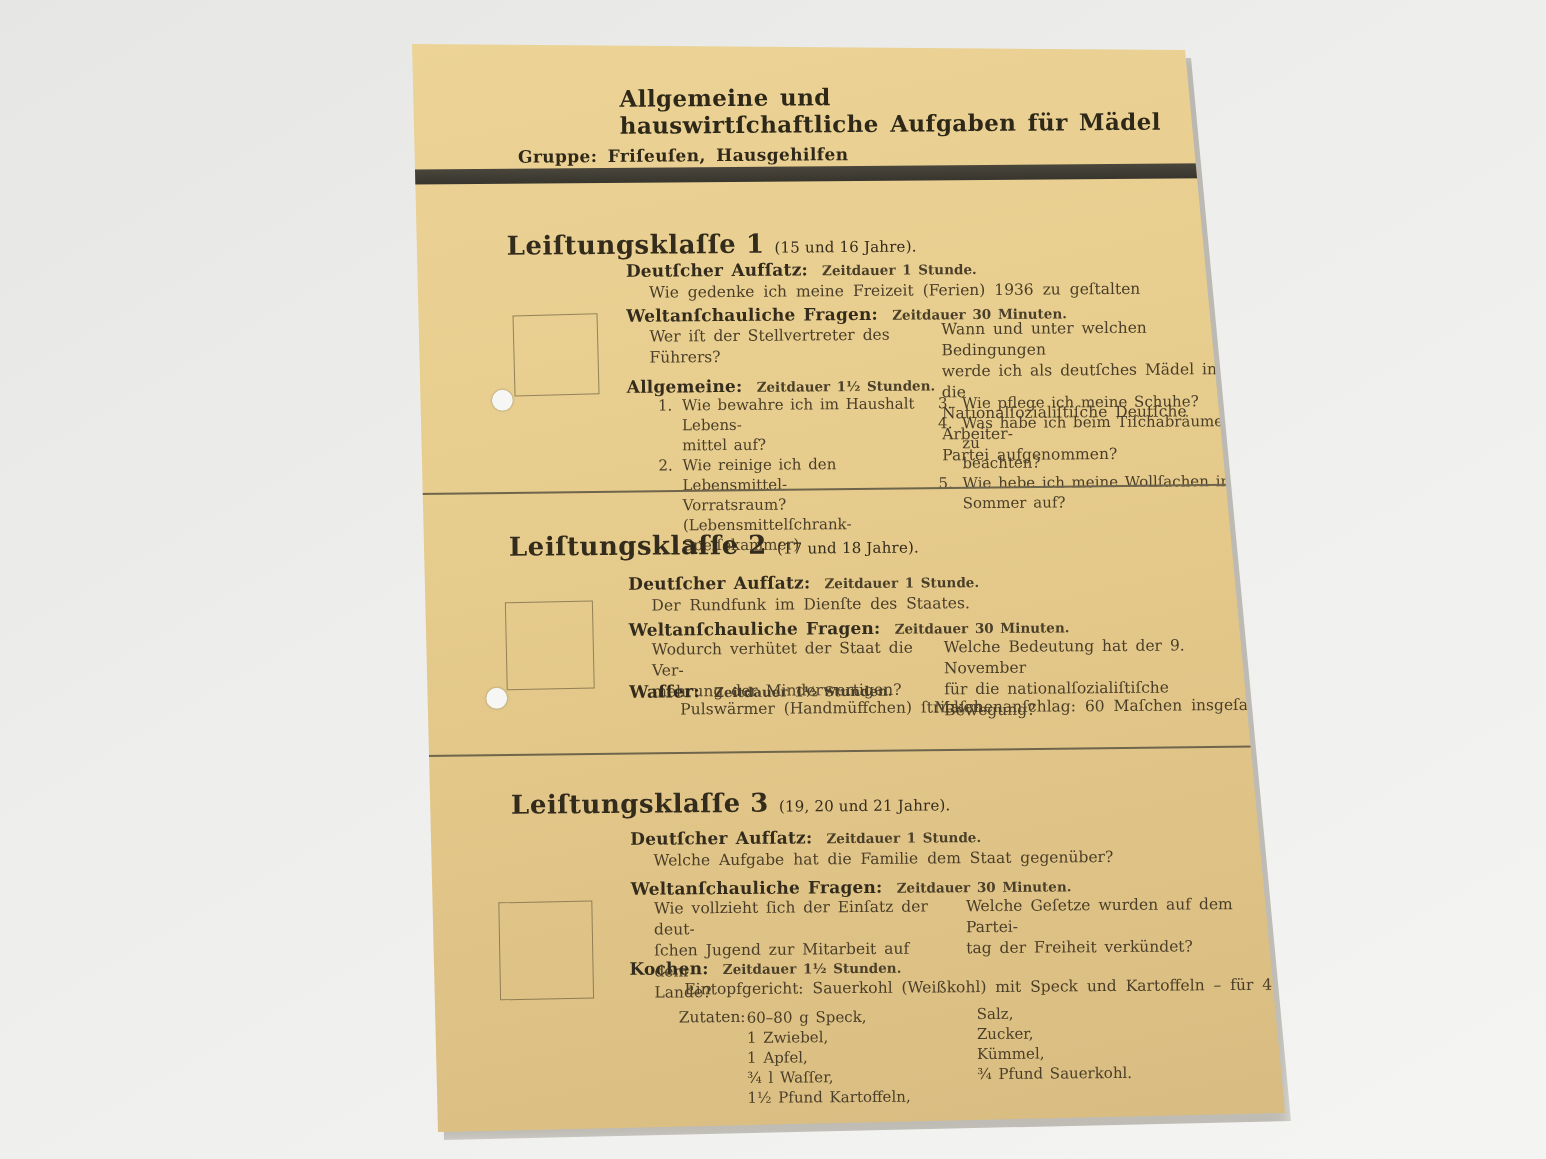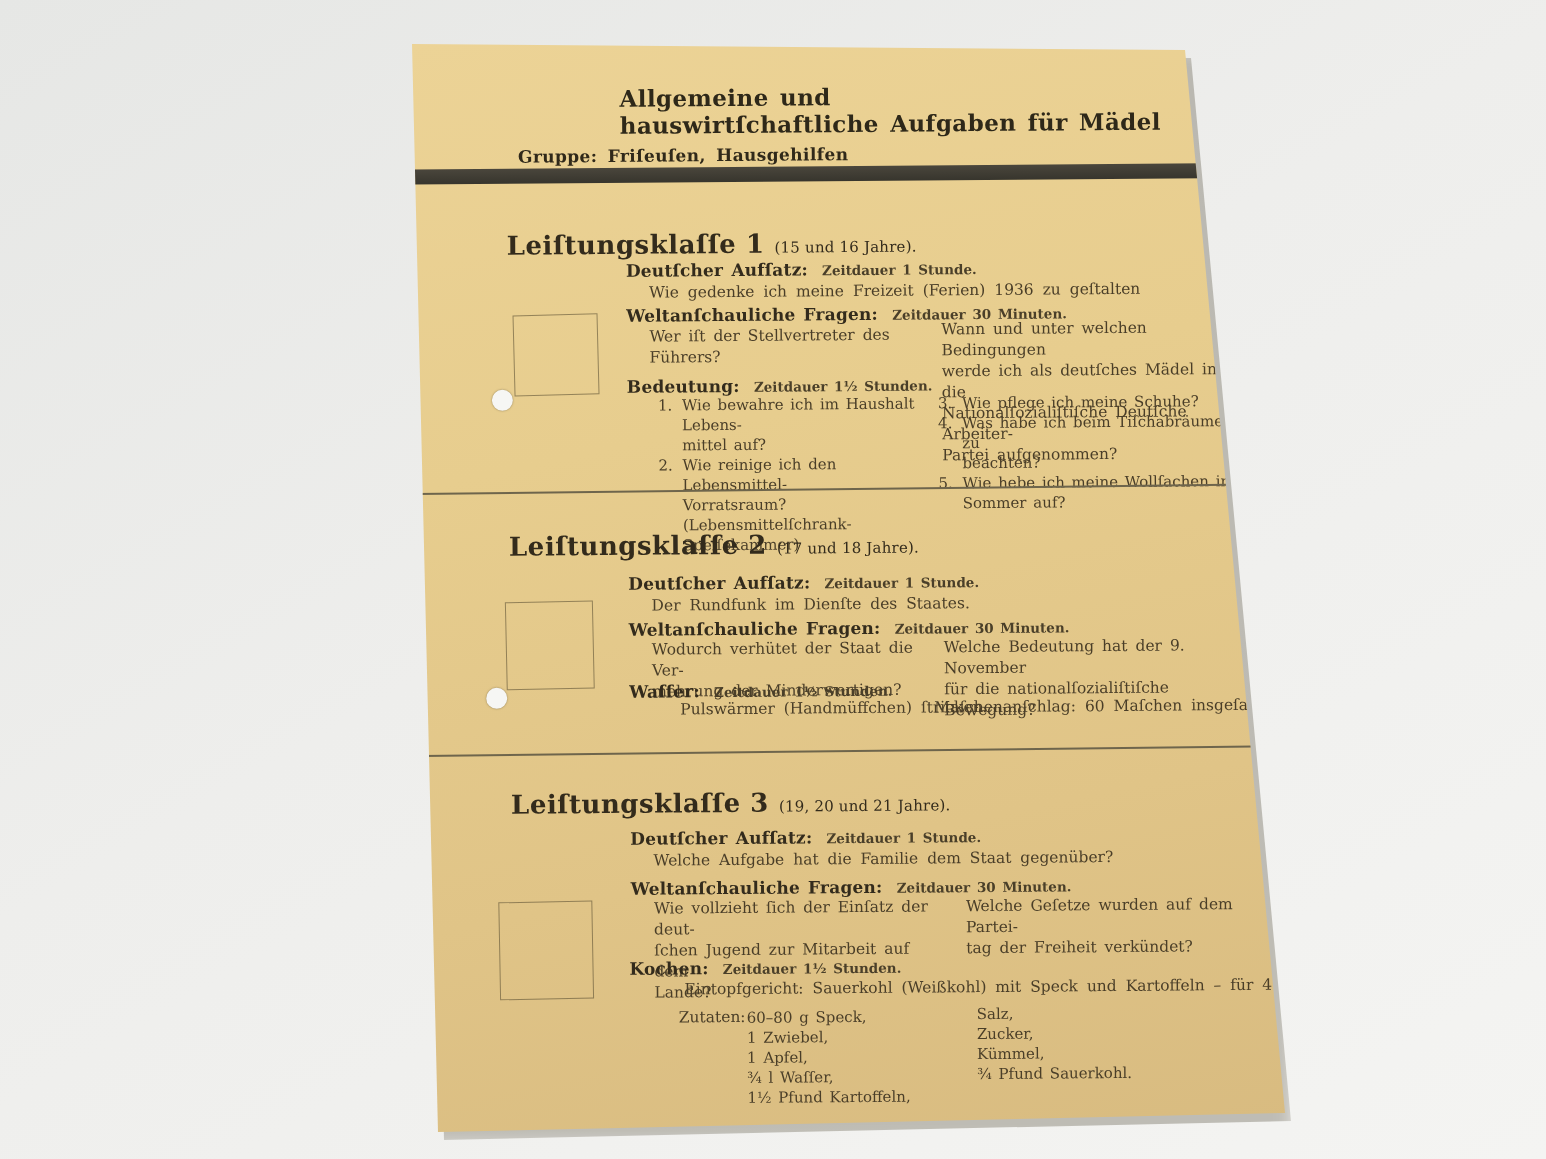--- a/index.html
+++ b/index.html
@@ -67,21 +67,21 @@
         <span class="lbl">Weltanſchauliche Fragen:</span>
         <span class="time">Zeitdauer 30 Minuten.</span>
       </div>
       <div class="abs q" style="left:236px;top:286px;width:275px">Wer iſt der Stellvertreter des Führers?</div>
       <div class="abs q" style="left:528px;top:281px;width:295px">Wann und unter welchen Bedingungen
 werde ich als deutſches Mädel in die
 Nationalſozialiſtiſche Deutſche Arbeiter-
 Partei aufgenommen?</div>
 
       <div class="abs lblrow" style="left:213px;top:336px">
-        <span class="lbl">Bedeutung:</span>
+        <span class="lbl">Allgemeine:</span>
         <span class="time">Zeitdauer 1½ Stunden.</span>
       </div>
       <div class="abs list" style="left:244px;top:355px;width:285px">
         <div class="li">
           <span class="num">1.</span>
           <span class="txt">Wie bewahre ich im Haushalt Lebens-
 mittel auf?</span>
         </div>
         <div class="li">
           <span class="num">2.</span>

